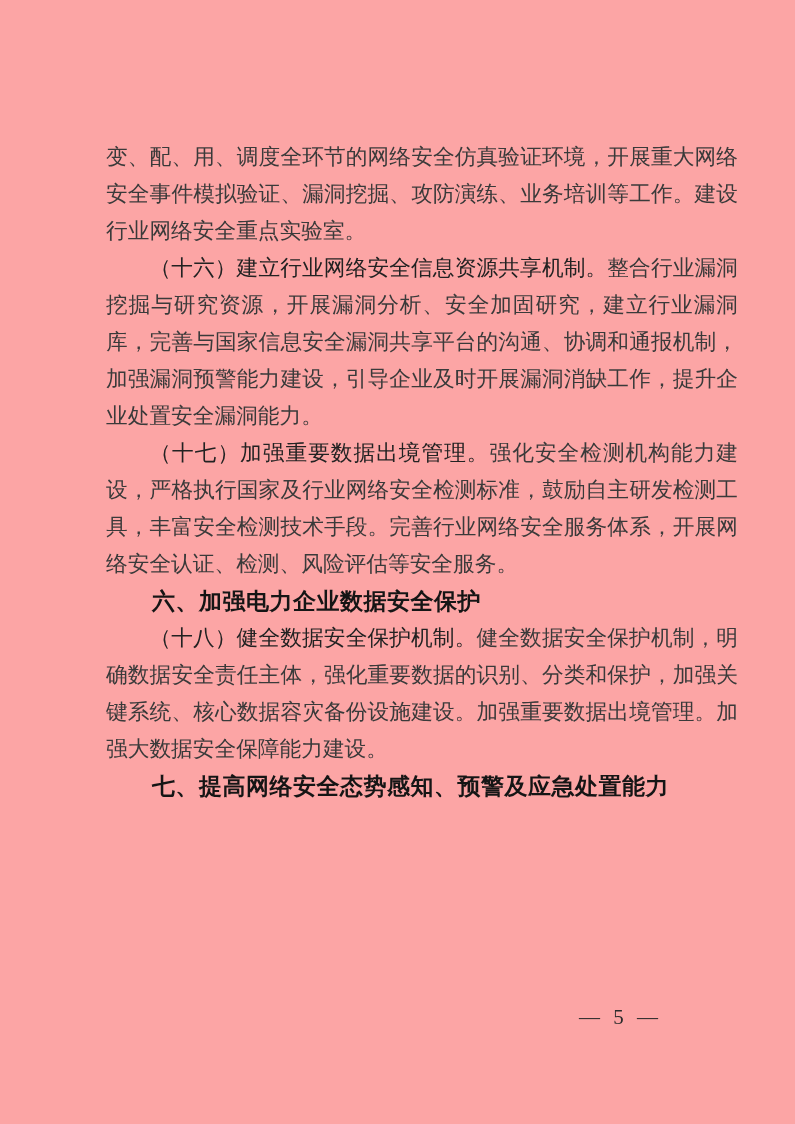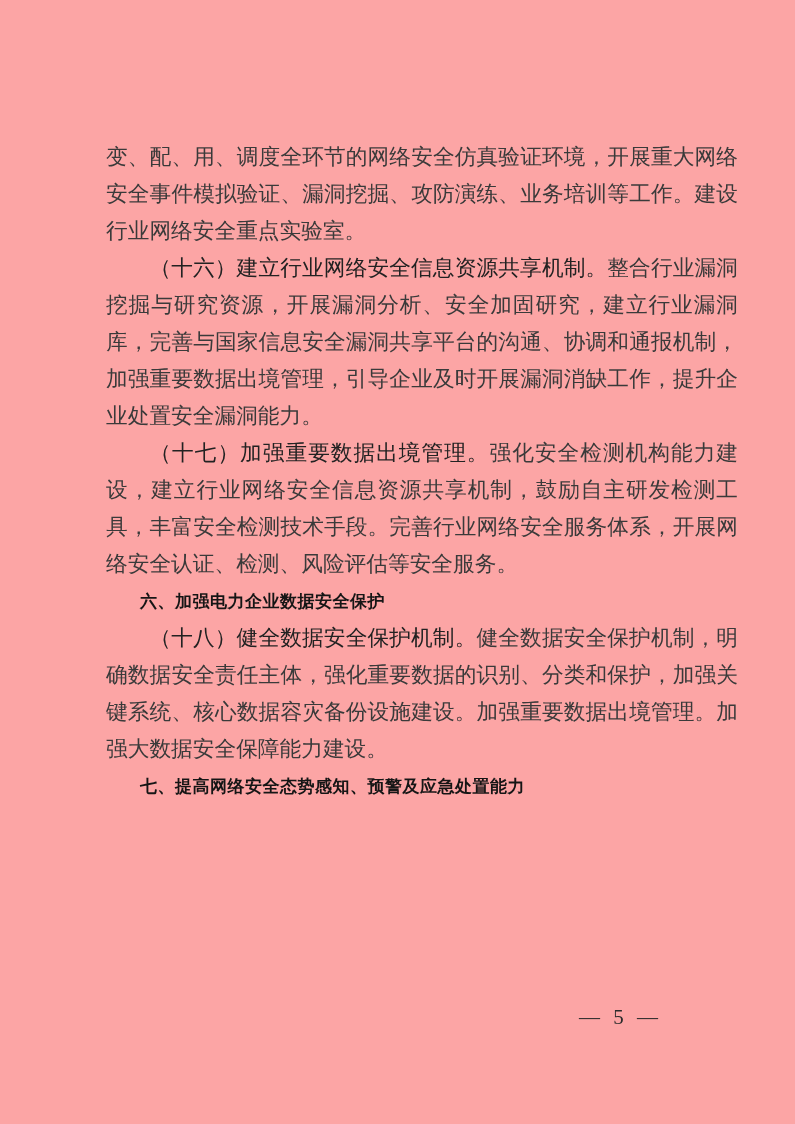--- a/index.html
+++ b/index.html
@@ -35,21 +35,21 @@
   }
   .lead {
     font-weight: 400;
     color: #222222;
   }
   .heading {
     margin: 0;
     text-indent: 2em;
     font-family: "Liberation Sans", "DejaVu Sans", sans-serif;
     font-weight: 700;
-    font-size: 17px;
+    font-size: 23px;
     line-height: 37px;
     color: #151515;
     letter-spacing: 0.5px;
     text-align: left;
   }
   .page-number {
     position: absolute;
     top: 1002px;
     right: 133px;
     font-size: 21px;
@@ -61,23 +61,23 @@
 </style>
 </head>
 <body>
 
 <div class="page">
 
   <div class="content">
 
     <p class="para noindent"><span>变、配、用、调度全环节的网络安全仿真验证环境，开展重大网络安全事件模拟验证、漏洞挖掘、攻防演练、业务培训等工作。建设行业网络安全重点实验室。</span></p>
 
-    <p class="para"><span class="lead">（十六）建立行业网络安全信息资源共享机制。</span><span>整合行业漏洞挖掘与研究资源，开展漏洞分析、安全加固研究，建立行业漏洞库，完善与国家信息安全漏洞共享平台的沟通、协调和通报机制，加强重要数据出境管理，引导企业及时开展漏洞消缺工作，提升企业处置安全漏洞能力。</span></p>
+    <p class="para"><span class="lead">（十六）建立行业网络安全信息资源共享机制。</span><span>整合行业漏洞挖掘与研究资源，开展漏洞分析、安全加固研究，建立行业漏洞库，完善与国家信息安全漏洞共享平台的沟通、协调和通报机制，加强漏洞预警能力建设，引导企业及时开展漏洞消缺工作，提升企业处置安全漏洞能力。</span></p>
 
-    <p class="para"><span class="lead">（十七）加强重要数据出境管理。</span><span>强化安全检测机构能力建设，建立行业网络安全信息资源共享机制，鼓励自主研发检测工具，丰富安全检测技术手段。完善行业网络安全服务体系，开展网络安全认证、检测、风险评估等安全服务。</span></p>
+    <p class="para"><span class="lead">（十七）加强重要数据出境管理。</span><span>强化安全检测机构能力建设，严格执行国家及行业网络安全检测标准，鼓励自主研发检测工具，丰富安全检测技术手段。完善行业网络安全服务体系，开展网络安全认证、检测、风险评估等安全服务。</span></p>
 
     <h2 class="heading">六、加强电力企业数据安全保护</h2>
 
     <p class="para"><span class="lead">（十八）健全数据安全保护机制。</span><span>健全数据安全保护机制，明确数据安全责任主体，强化重要数据的识别、分类和保护，加强关键系统、核心数据容灾备份设施建设。加强重要数据出境管理。加强大数据安全保障能力建设。</span></p>
 
 
     <h2 class="heading">七、提高网络安全态势感知、预警及应急处置能力</h2>
 
 
   </div>

